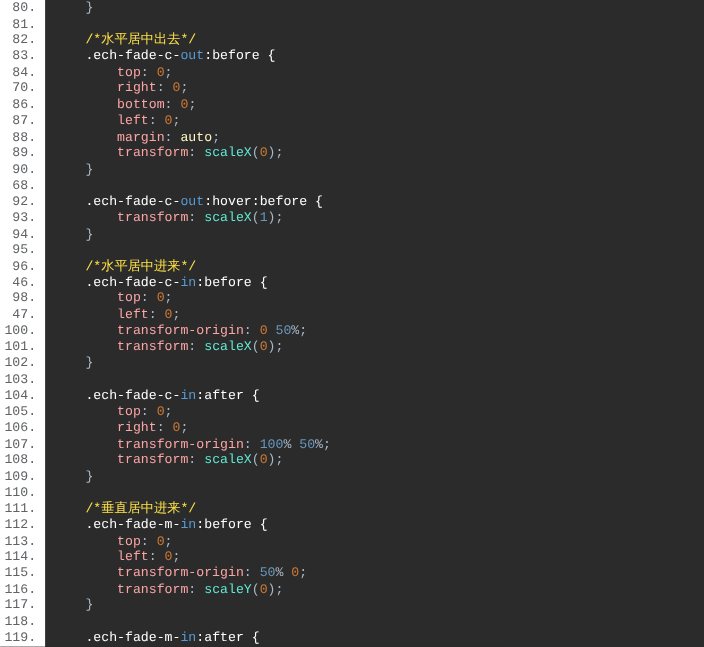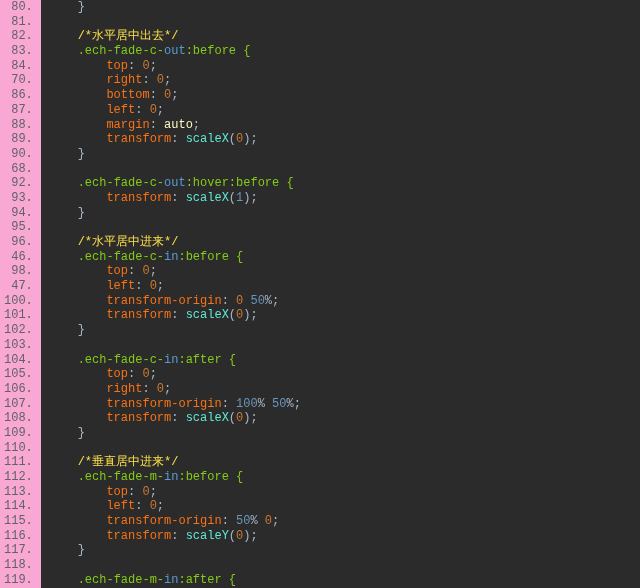--- a/index.html
+++ b/index.html
@@ -1,25 +1,25 @@
 <!DOCTYPE html>
 <html><head>
 <meta charset="utf-8">
 <style>
   html,body{margin:0;padding:0;width:640px;height:588px;background:#2b2b2b;font-family:Consolas,"Courier New",monospace;font-size:12px;line-height:14.7px;color:#a9b7c6;overflow:hidden}
   .editor{display:flex;height:100%}
-  .gutter{background:#f9a8d4;color:#606366;text-align:right;padding:0 8px 0 4px;user-select:none;flex:0 0 auto}
+  .gutter{background:#ffffff;color:#606366;text-align:right;padding:0 8px 0 4px;user-select:none;flex:0 0 auto}
   .gutter div{height:14.7px}
   .code{padding:0 0 0 8px;white-space:pre;flex:1 1 auto}
   .line{height:14.7px}
   .c-comment{color:#fde047}  
-  .c-class{color:#84cc16}
+  .c-class{color:#ffffff}
   .c-kw{color:#fef9c3}
   .c-punc{color:#a9b7c6}
-  .c-prop{color:#f97316}
+  .c-prop{color:#fca5a5}
   .c-num{color:#6897bb}
   .c-zero{color:#cc7832}
   .c-pct{color:#a9b7c6}
   .c-func{color:#5eead4}
   .c-brace{color:#a9b7c6}
   .c-blue{color:#569cd6}
 </style>
 </head>
 <body>
 

